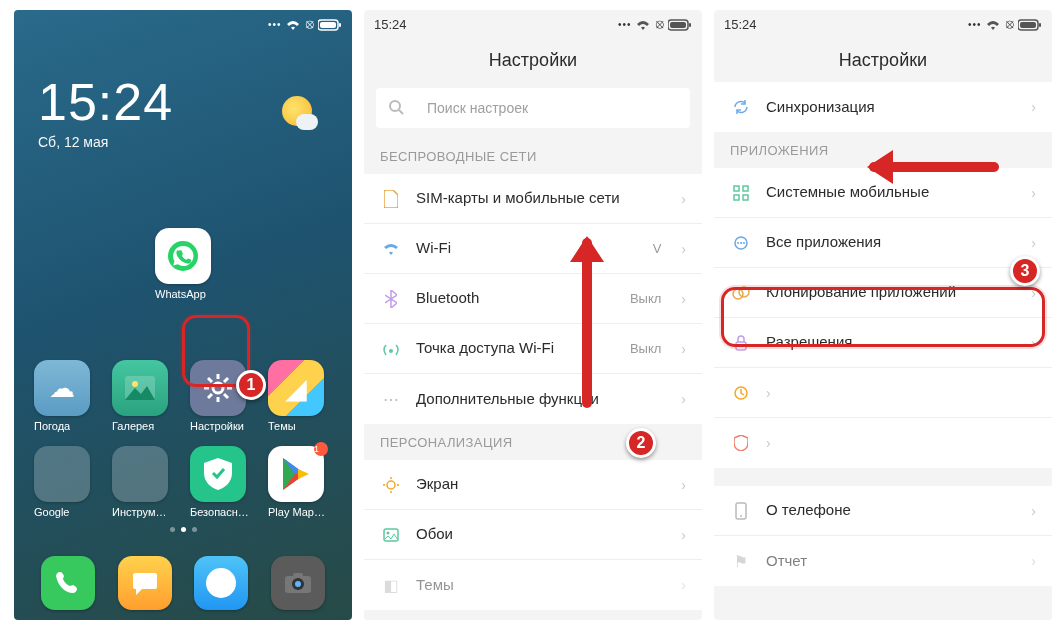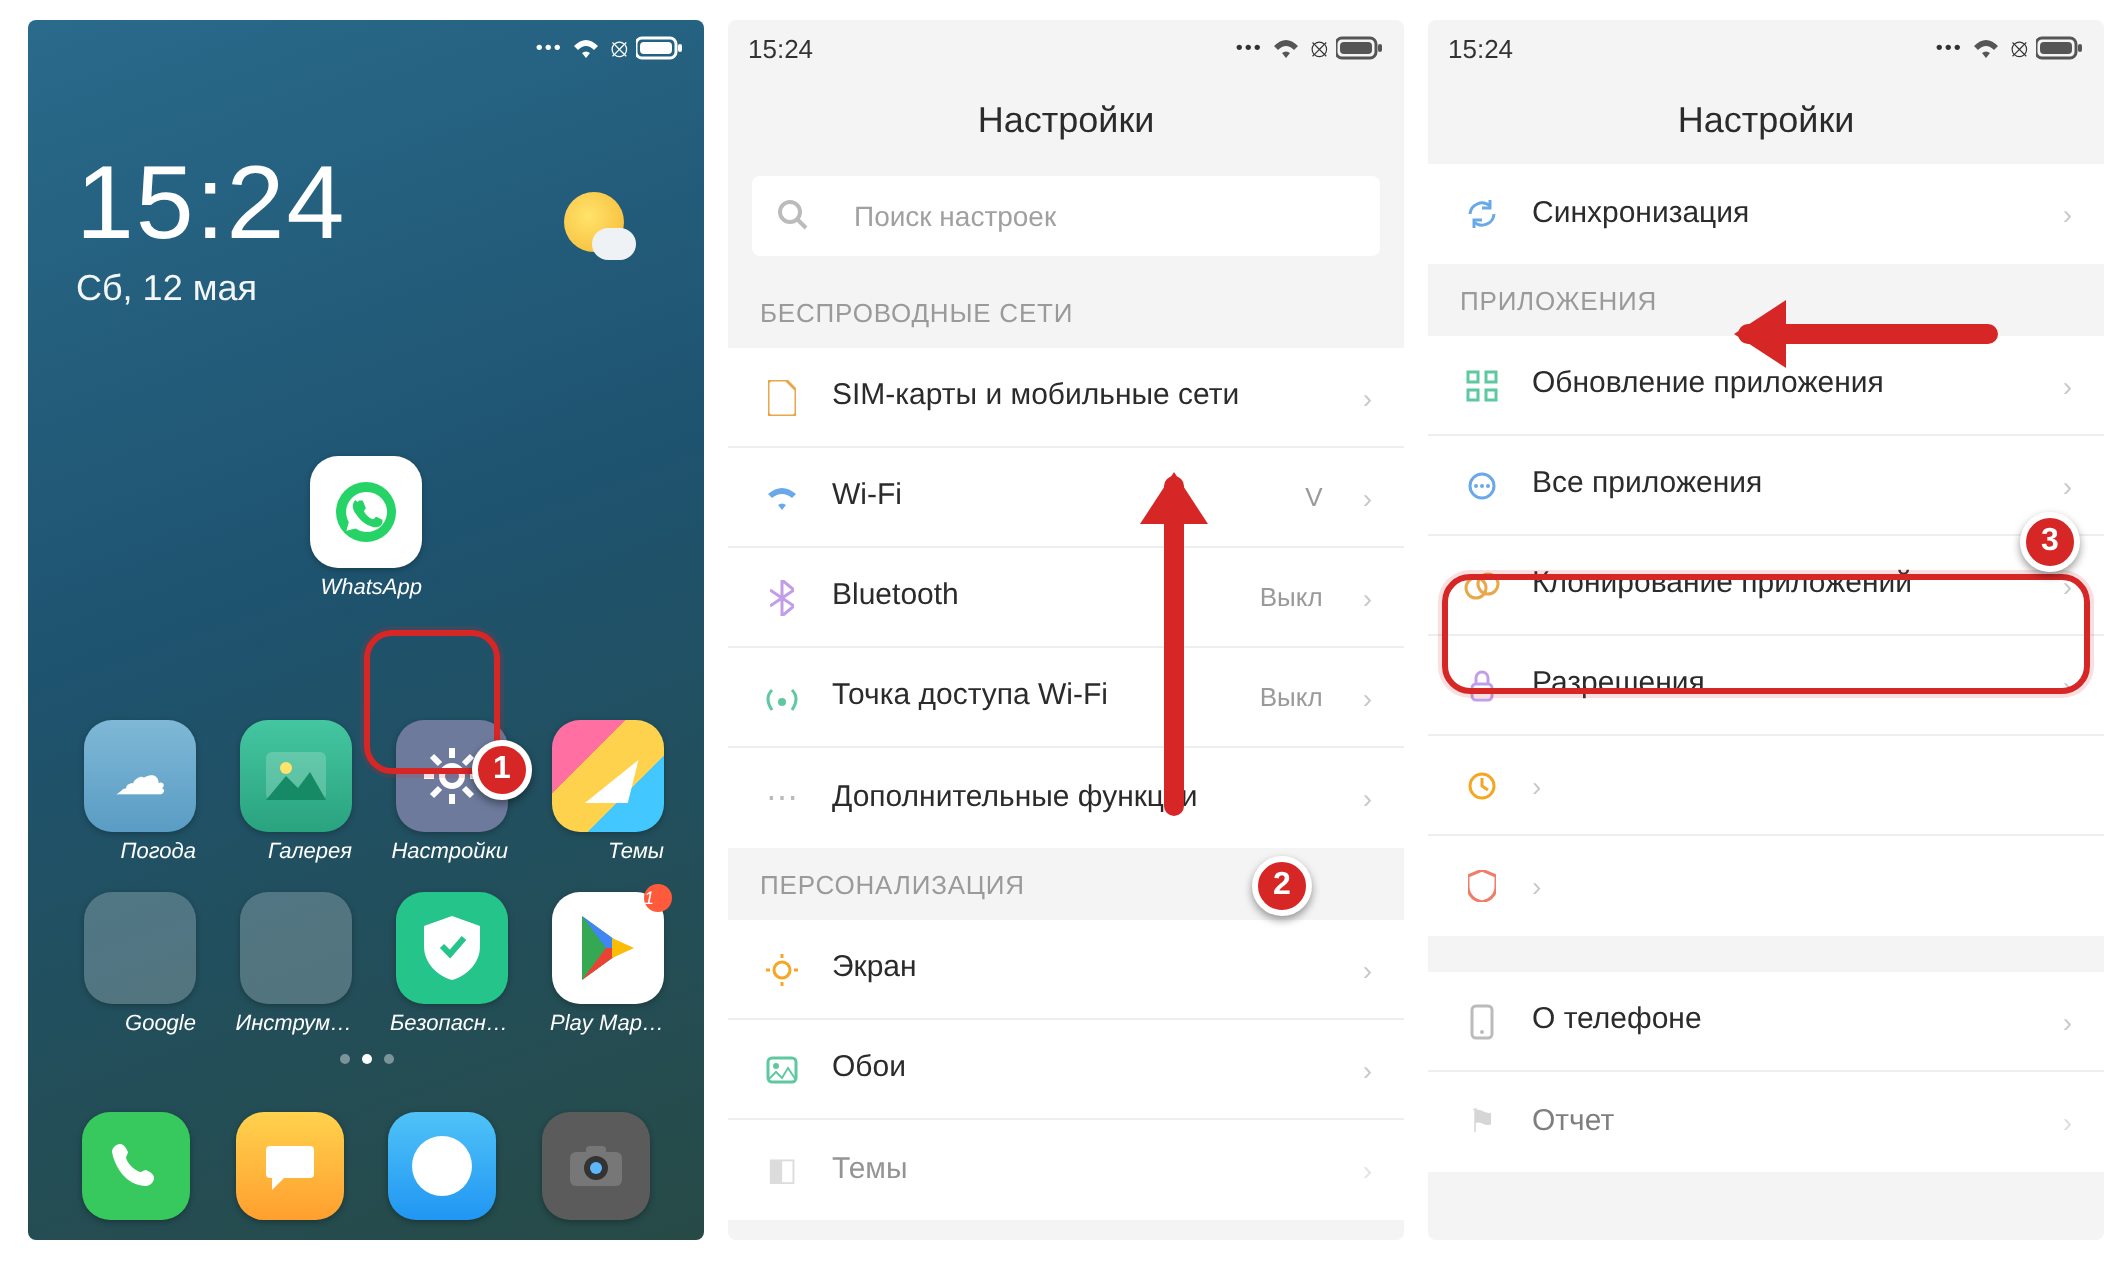--- a/index.html
+++ b/index.html
@@ -38,44 +38,43 @@
     padding: 0 10px;
     gap: 4px;
   }
   .statusbar.dark { color: #333; }
   .statusbar .time { margin-right: auto; font-size: 13px; }
   .statusbar .dots { letter-spacing: 1px; font-size: 10px; }
   .statusbar svg { vertical-align: middle; }
 
   .clock-area { padding: 34px 0 0 24px; }
   .clock-time { font-size: 52px; font-weight: 200; letter-spacing: 1px; }
-  .clock-date { font-size: 18px; margin-top: 2px; opacity: .95; }
+  .clock-date { font-size: 14px; margin-top: 2px; opacity: .95; }
   .weather-sun {
     position: absolute; right: 40px; top: 86px;
     width: 30px; height: 30px; border-radius: 50%;
     background: radial-gradient(circle at 40% 40%, #ffe36b, #f7b733);
   }
   .weather-sun::after {
     content:""; position:absolute; right:-6px; bottom:-4px;
     width:22px; height:16px; border-radius:12px; background:#eef2f5;
   }
 
   .icon-grid {
     position: absolute;
     left: 0; right: 0; bottom: 102px;
     padding: 0 20px;
     display: grid;
     grid-template-columns: repeat(4, 1fr);
     gap: 14px 14px;
   }
   .app {
-    display:flex; flex-direction:column; align-items:flex-end;
+    display:flex; flex-direction:column; align-items:flex-start;
     font-size: 11px; color:#fff;
     position: relative;
-    font-style: italic;
   }
   .app .tile {
     width: 56px; height: 56px; border-radius: 14px;
     display:flex; align-items:center; justify-content:center;
     font-size: 26px;
     position: relative;
     box-shadow: 0 1px 3px rgba(0,0,0,.25);
   }
   .app .label { margin-top: 4px; max-width: 68px; overflow:hidden; text-overflow:ellipsis; white-space:nowrap; text-align:center; }
   .badge-dot { position:absolute; top:-4px; right:-4px; width:14px; height:14px; border-radius:50%; background:#ff5a3c; color:#fff; font-size:9px; line-height:14px; }
@@ -467,21 +466,21 @@
   <div class="group">
     <div class="row">
       <span class="ic">
           <svg width="16" height="16" viewBox="0 0 16 16">
             <rect x="1" y="1" width="5" height="5" fill="none" stroke="#5ec9a0" stroke-width="1.5"></rect>
             <rect x="10" y="1" width="5" height="5" fill="none" stroke="#5ec9a0" stroke-width="1.5"></rect>
             <rect x="1" y="10" width="5" height="5" fill="none" stroke="#5ec9a0" stroke-width="1.5"></rect>
             <rect x="10" y="10" width="5" height="5" fill="none" stroke="#5ec9a0" stroke-width="1.5"></rect>
           </svg>
         </span>
-      <span class="lbl">Обновление приложения</span>
+      <span class="lbl">Системные мобильные</span>
       <span class="chev">›</span>
     </div>
     <div class="row">
       <span class="ic">
           <svg width="16" height="16" viewBox="0 0 16 16">
             <circle cx="8" cy="8" r="6" fill="none" stroke="#6aa9e8" stroke-width="1.5"></circle>
             <circle cx="5" cy="8" r="1" fill="#6aa9e8"></circle>
             <circle cx="8" cy="8" r="1" fill="#6aa9e8"></circle>
             <circle cx="11" cy="8" r="1" fill="#6aa9e8"></circle>
           </svg>

